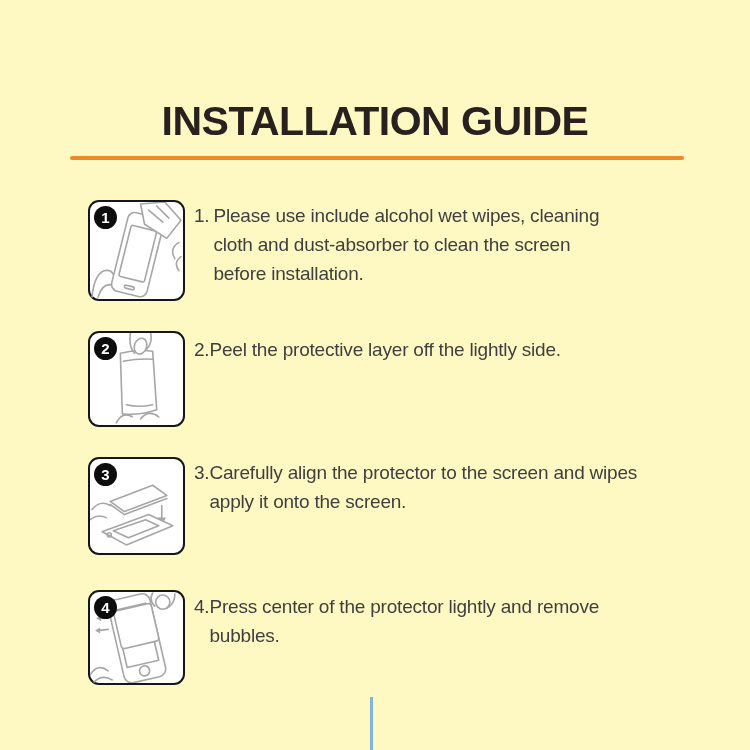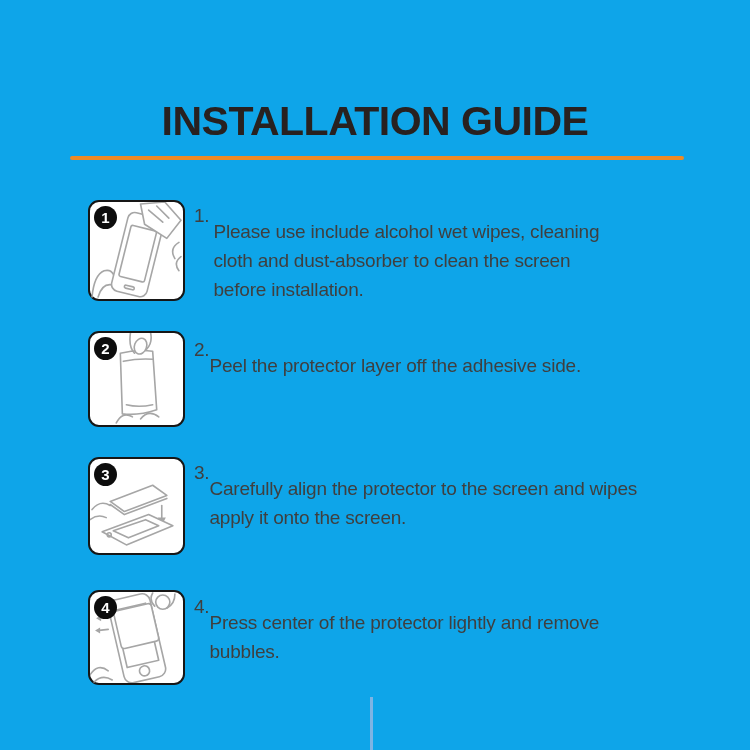--- a/index.html
+++ b/index.html
@@ -1,34 +1,34 @@
 <!DOCTYPE html>
 <html><head>
 <meta charset="utf-8">
 <style>
   html,body{margin:0;padding:0;}
   body{font-family:"Liberation Sans", sans-serif;background:#ffffff;}
-  .page{position:relative;width:750px;height:750px;background:#0ea5e9;overflow:hidden;margin:0 auto;}
+  .page{position:relative;width:750px;height:750px;background:#fef9c3;overflow:hidden;margin:0 auto;}
 
   .title{position:absolute;top:98px;left:0;width:750px;text-align:center;
          font-size:41px;font-weight:bold;color:#282120;letter-spacing:-0.5px;margin:0;}
   .rule{position:absolute;top:156px;left:70px;width:614px;height:4px;
         background:#ee8a25;border-radius:2px;}
 
   .icon-box{position:absolute;left:88px;width:97px;background:#ffffff;
             border:2.5px solid #161616;border-radius:11px;box-sizing:border-box;}
   .icon-box svg{display:block;width:100%;height:100%;}
   .badge{position:absolute;top:4px;left:4px;width:23px;height:23px;background:#0d0d0d;
          border-radius:50%;color:#ffffff;font-weight:bold;font-size:15px;
          display:flex;align-items:center;justify-content:center;}
 
   .step-text{position:absolute;left:194px;margin:0;display:flex;
              font-size:19px;line-height:29px;color:#3f3f3f;letter-spacing:-0.2px;}
   .step-text .num{flex:none;}
-  .step-text .body{white-space:pre-line;margin-top:16px;}
+  .step-text .body{white-space:pre-line;}
   .step-text.gap .num{margin-right:4px;}
 
   .box1{top:200px;height:101px;}
   .box2{top:331px;height:96px;}
   .box3{top:457px;height:98px;}
   .box4{top:590px;height:95px;}
   .text1{top:201px;}
   .text2{top:335px;}
   .text3{top:458px;}
   .text4{top:592px;}
@@ -75,21 +75,21 @@
       <path d="M36,71 Q48,74 62,71"></path>
       <path d="M40,0 Q38,14 44,20"></path>
       <ellipse class="w" cx="50" cy="13" rx="6" ry="8" transform="rotate(20 50 13)"></ellipse>
       <path d="M60,0 Q62,10 56,16"></path>
       <path d="M26,89 Q32,77 42,83 M50,85 Q58,75 68,83"></path>
     </svg>
     <span class="badge">2</span>
   </div>
   <p class="step-text text2">
     <span class="num">2.</span>
-    <span class="body">Peel the protector layer off the adhesive side.</span>
+    <span class="body">Peel the protective layer off the lightly side.</span>
   </p>
 
   <div class="icon-box box3">
     <svg class="art" viewBox="0 0 92 93">
       <path d="M2,50 Q10,40 20,46 M0,60 Q8,54 16,58"></path>
       <polygon class="w" points="20,42 62,26 76,36 34,52"></polygon>
       <polyline points="20,45 34,55 76,39"></polyline>
       <line x1="71" y1="46" x2="71" y2="60"></line>
       <polygon class="solid" points="67,58 71,66 75,58"></polygon>
       <polygon class="w" points="12,72 58,55 82,66 36,85"></polygon>

